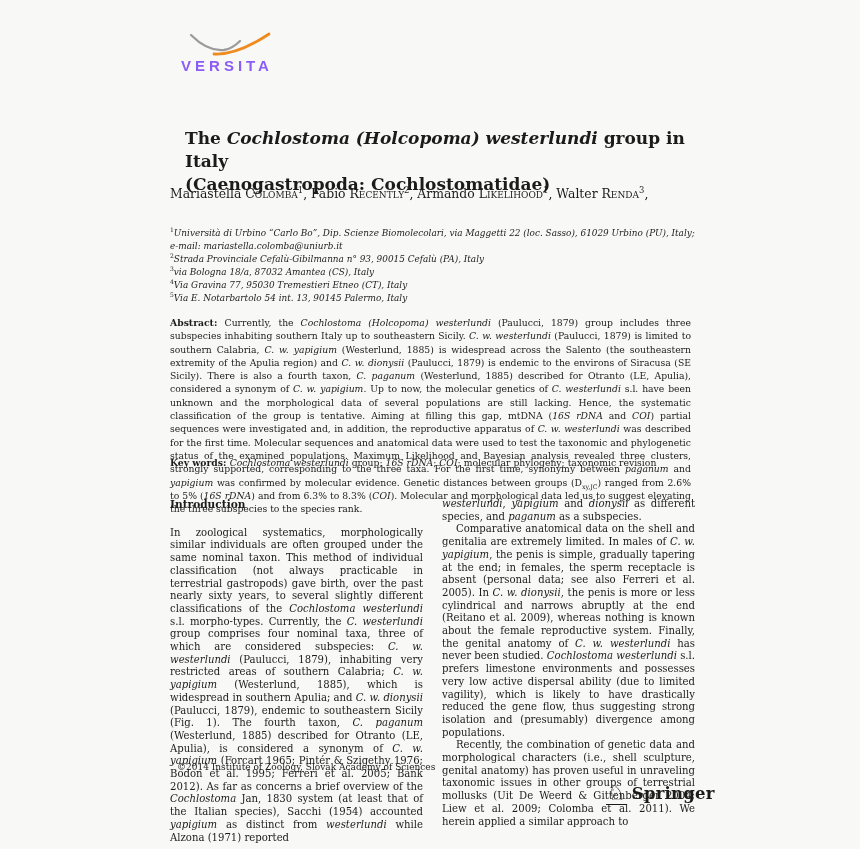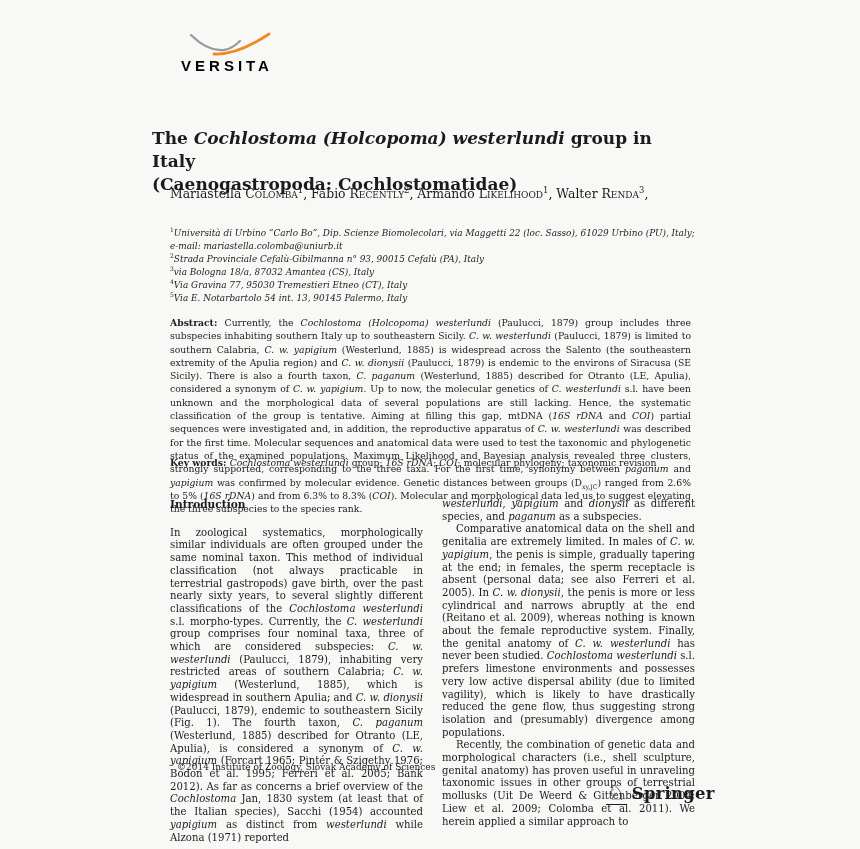--- a/index.html
+++ b/index.html
@@ -10,27 +10,27 @@
   .it{font-style:italic}
   .bd{font-weight:bold}
   .sc{font-variant:small-caps}
   sup{font-size:0.68em;vertical-align:super;line-height:0;}
   sub{font-size:0.68em;vertical-align:sub;line-height:0;}
 
   
   .logo{position:absolute;left:172px;top:30px;width:110px;text-align:center;}
   .logo-swoosh{display:block;margin:0 auto;}
   .logo-word{
-    font-family:"Liberation Sans", sans-serif;font-size:15px;color:#000000;
+    font-family:"Liberation Sans", sans-serif;font-size:15px;color:#8b5cf6;
     letter-spacing:4px;font-weight:600;margin-top:1px;
   }
   .journal-info{position:absolute;left:543px;top:37px;font-size:9.6px;line-height:13.5px;}
 
   
-  .paper-title{position:absolute;left:152px;top:127px;width:524px;font-size:17px;font-weight:bold;line-height:23px;}
+  .paper-title{position:absolute;left:185px;top:127px;width:524px;font-size:17px;font-weight:bold;line-height:23px;}
   .authors{position:absolute;left:170px;top:186px;width:524px;font-size:12.4px;line-height:16.5px;}
   .affiliations{position:absolute;left:170px;top:227px;width:528px;font-size:8.9px;line-height:12.9px;}
   .affiliation{font-style:italic;}
   .affiliation sup{font-style:normal;}
 
   
   .abstract{position:absolute;left:170px;top:316px;width:521px;font-size:9.25px;line-height:13.3px;text-align:justify;}
   .keywords{position:absolute;left:170px;top:456px;width:521px;font-size:9.25px;line-height:13.3px;}
 
   

